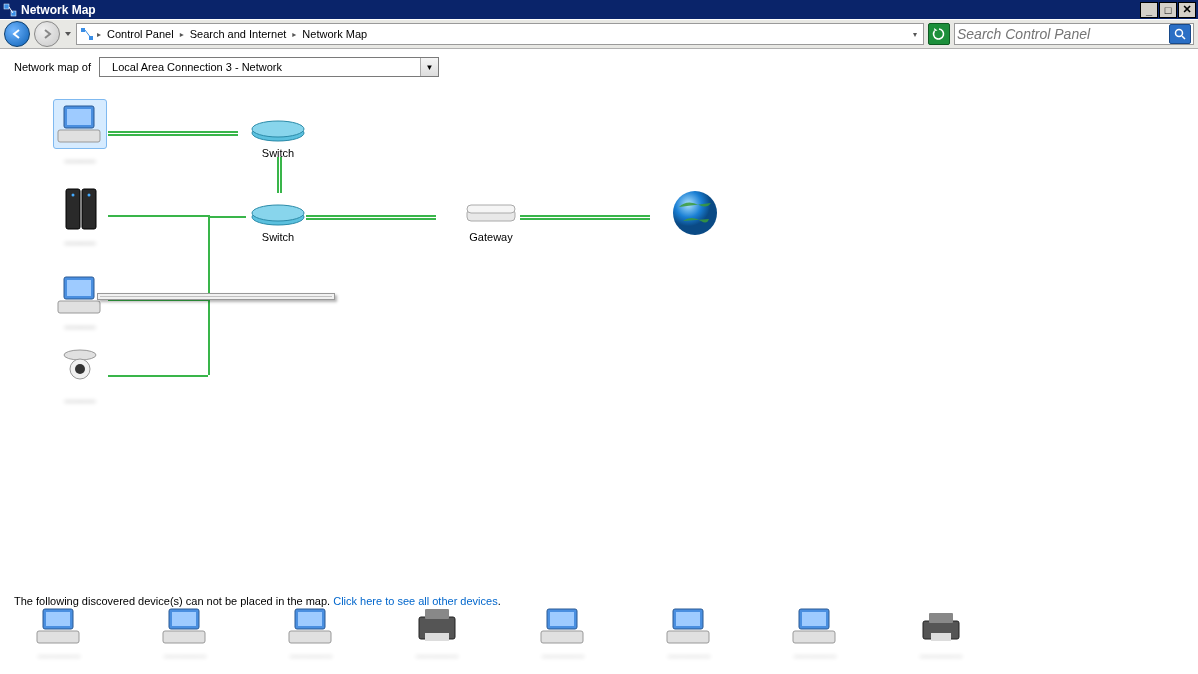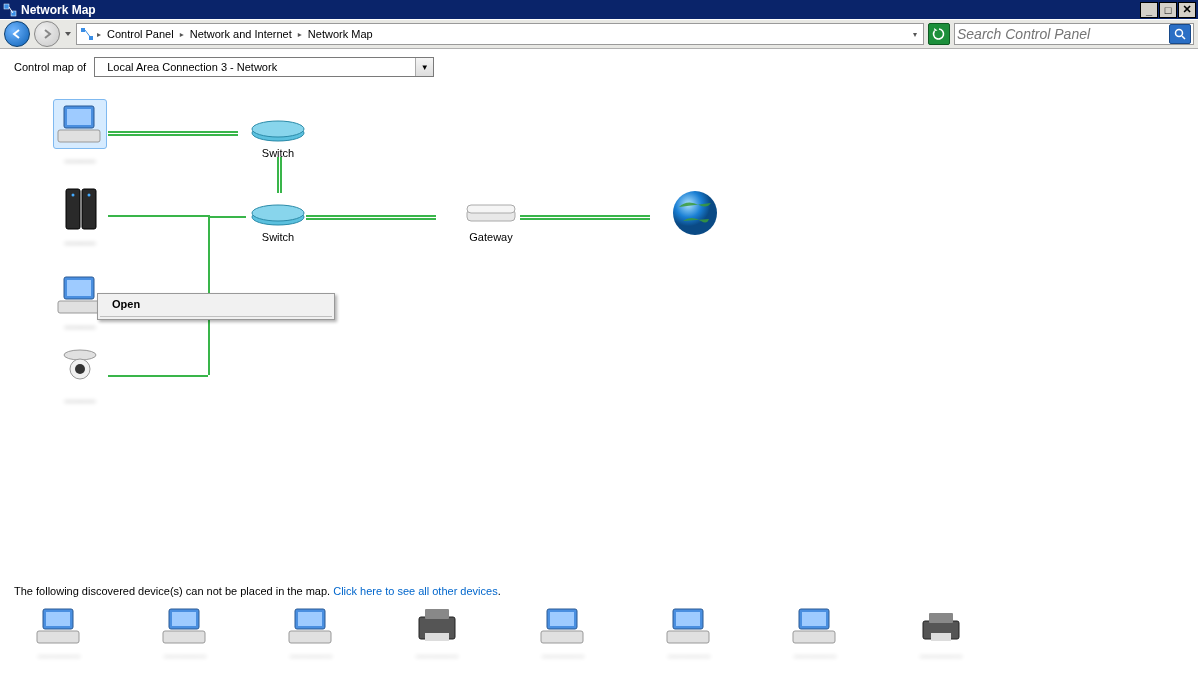--- a/index.html
+++ b/index.html
@@ -47,21 +47,21 @@
 
 
 .ctx { position:absolute; background:#f1f1f1; border:1px solid #999; box-shadow:2px 2px 3px rgba(0,0,0,.3); width:238px; font-size:11px; }
 .ctx .item { padding:4px 14px; }
 .ctx .item.bold { font-weight:bold; }
 .ctx .item.hi { background:#0a246a; color:#fff; }
 .ctx .sep { height:1px; background:#c0c0c0; margin:2px 2px; }
 
 
 .footer { position:absolute; left:0; right:0; bottom:0; padding:0 14px 12px; }
-.footer .msg { margin-bottom:10px; font-size:11px; }
+.footer .msg { margin-bottom:0; font-size:11px; }
 .footer .msg a { color:#0066cc; text-decoration:none; }
 .footer .devs { display:flex; gap:36px; }
 .footer .dev { width:90px; text-align:center; }
 .footer .dev .lbl { filter:blur(2px); opacity:.4; margin-top:4px; font-size:10px; }
 
 .blurtxt { filter: blur(2px); opacity:.45; user-select:none; }
 </style>
 </head>
 <body>
 
@@ -100,21 +100,21 @@
     <span>
       <svg width="16" height="16">
           <rect x="2" y="2" width="4" height="4" fill="#3a8ee6"></rect>
           <rect x="10" y="10" width="4" height="4" fill="#3a8ee6"></rect>
           <line x1="6" y1="4" x2="12" y2="12" stroke="#3a8ee6" stroke-width="1"></line>
         </svg>
     </span>
     <span class="sep">▸</span>
     <span class="seg">Control Panel</span>
     <span class="sep">▸</span>
-    <span class="seg">Network and Internet</span>
+    <span class="seg">Search and Internet</span>
     <span class="sep">▸</span>
     <span class="seg">Network Map</span>
     <span class="drop">▾</span>
   </div>
 
   <div class="refresh">
     <svg width="14" height="14">
         <path d="M7 2 A5 5 0 1 1 2.5 4" fill="none" stroke="#fff" stroke-width="1.6"></path>
         <path d="M2 1 L2.5 4 L5.5 3.5" fill="#fff"></path>
       </svg>
@@ -125,21 +125,21 @@
     <div class="searchbtn">
       <svg width="14" height="14">
           <circle cx="6" cy="6" r="3.5" fill="none" stroke="#fff" stroke-width="1.5"></circle>
           <line x1="9" y1="9" x2="12" y2="12" stroke="#fff" stroke-width="1.5"></line>
         </svg>
     </div>
   </div>
 </div>
 
 <div class="subbar">
-  <span>Control map of</span>
+  <span>Network map of</span>
   <div class="select">
     <span>Local Area Connection 3 - Network</span>
     <span class="arrow">▼</span>
   </div>
 </div>
 
 <div class="canvas">
 
   <div class="line h" style="left:108px; top:46px; width:130px;"></div>
   <div class="line h" style="left:108px; top:49px; width:130px;"></div>
@@ -232,21 +232,20 @@
             <stop offset="100%" stop-color="#0a4a85"></stop>
           </radialGradient>
         </defs>
       <circle cx="26" cy="26" r="22" fill="url(#g)"></circle>
       <path d="M10 20 Q18 12 30 18 Q38 22 42 16" fill="#3a9a3a" opacity="0.85"></path>
       <path d="M14 34 Q22 28 32 34 Q38 38 40 32" fill="#3a9a3a" opacity="0.85"></path>
     </svg>
   </div>
 
   <div class="ctx" style="left:97px; top:208px;">
-    <div class="item bold">Open</div>
     <div class="sep"></div>
   </div>
 </div>
 
 <div class="footer">
   <div class="msg">
     <span>The following discovered device(s) can not be placed in the map. </span><a href="#">Click here to see all other devices</a><span>.</span>
   </div>
   <div class="devs">
     <div class="dev">

